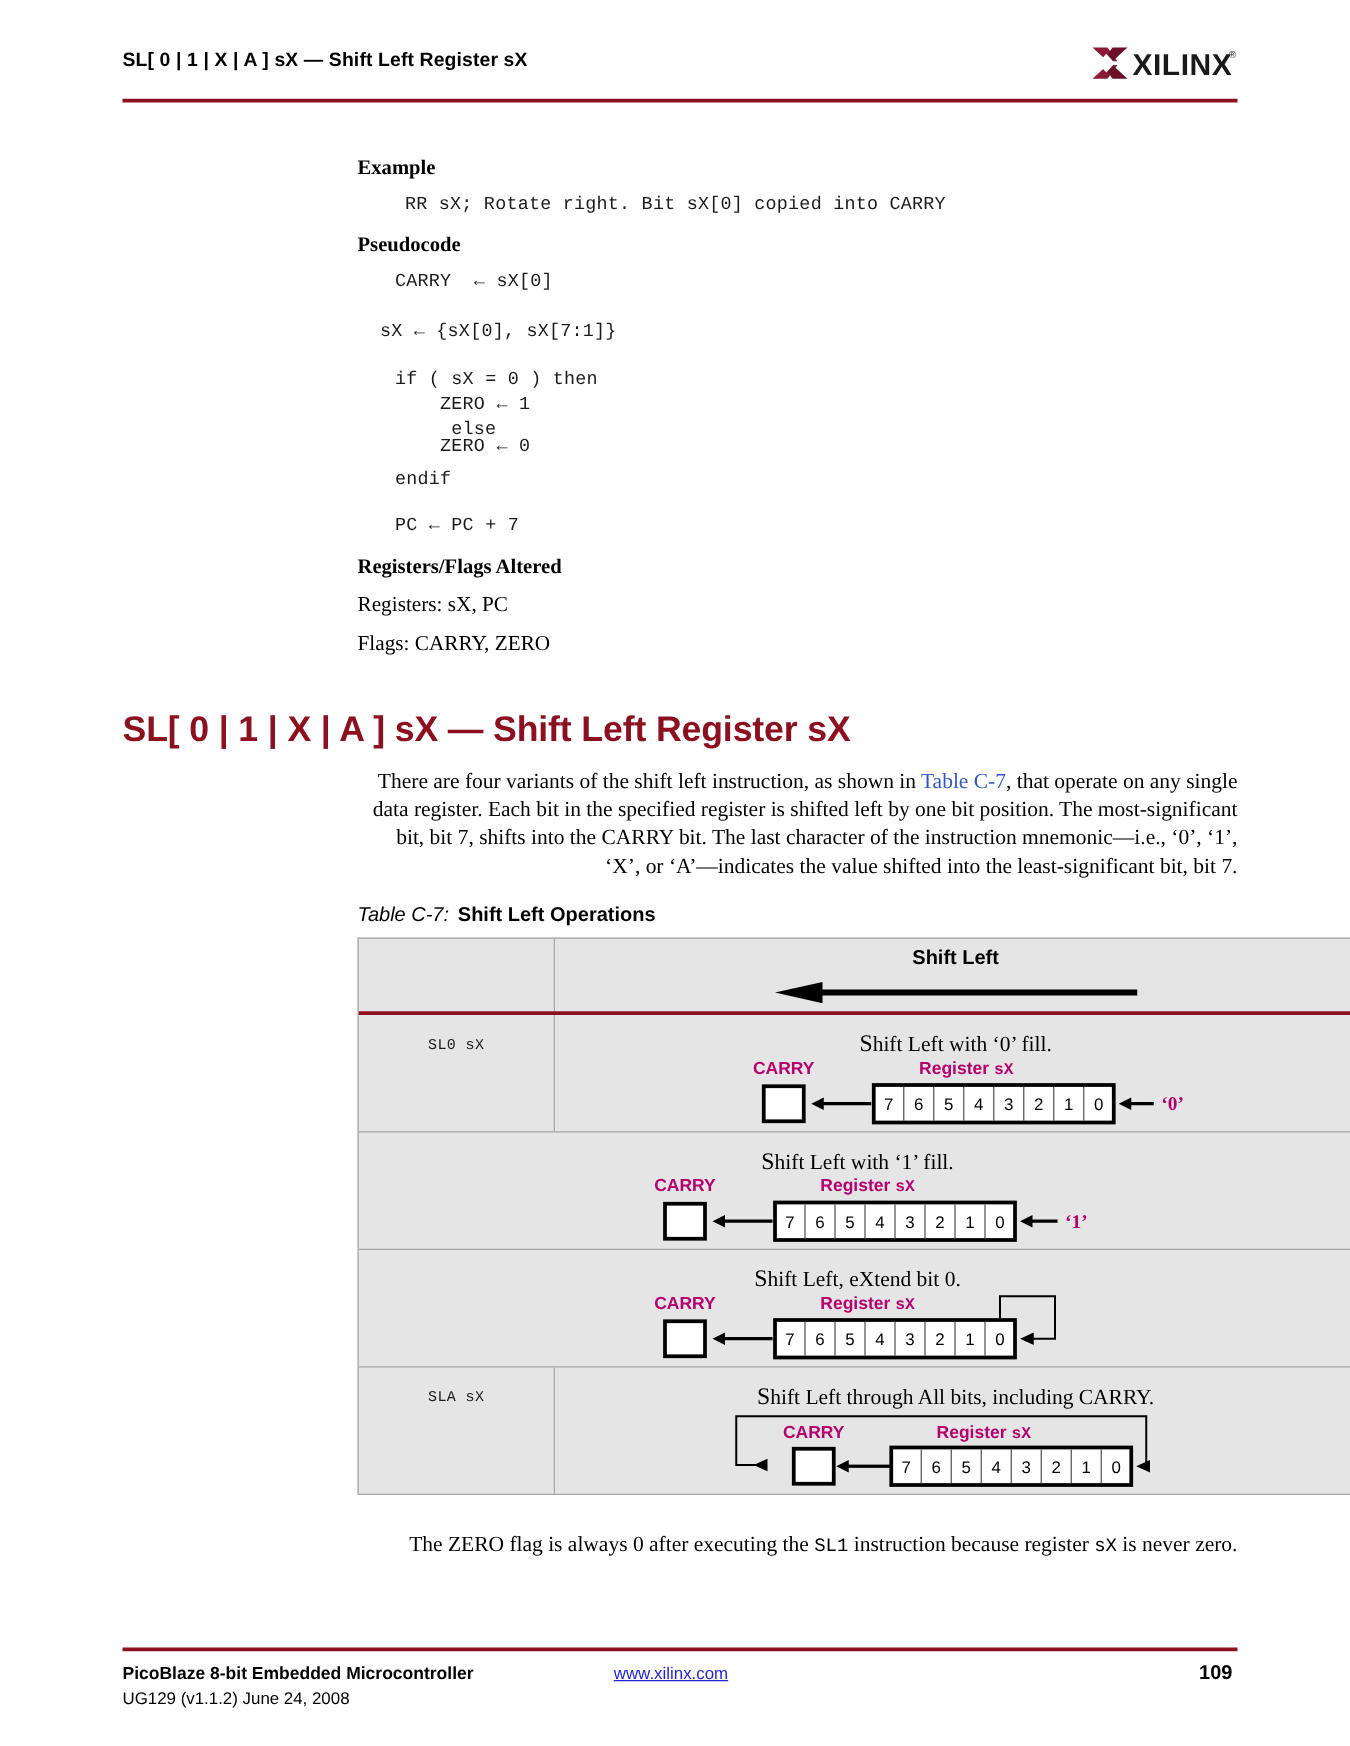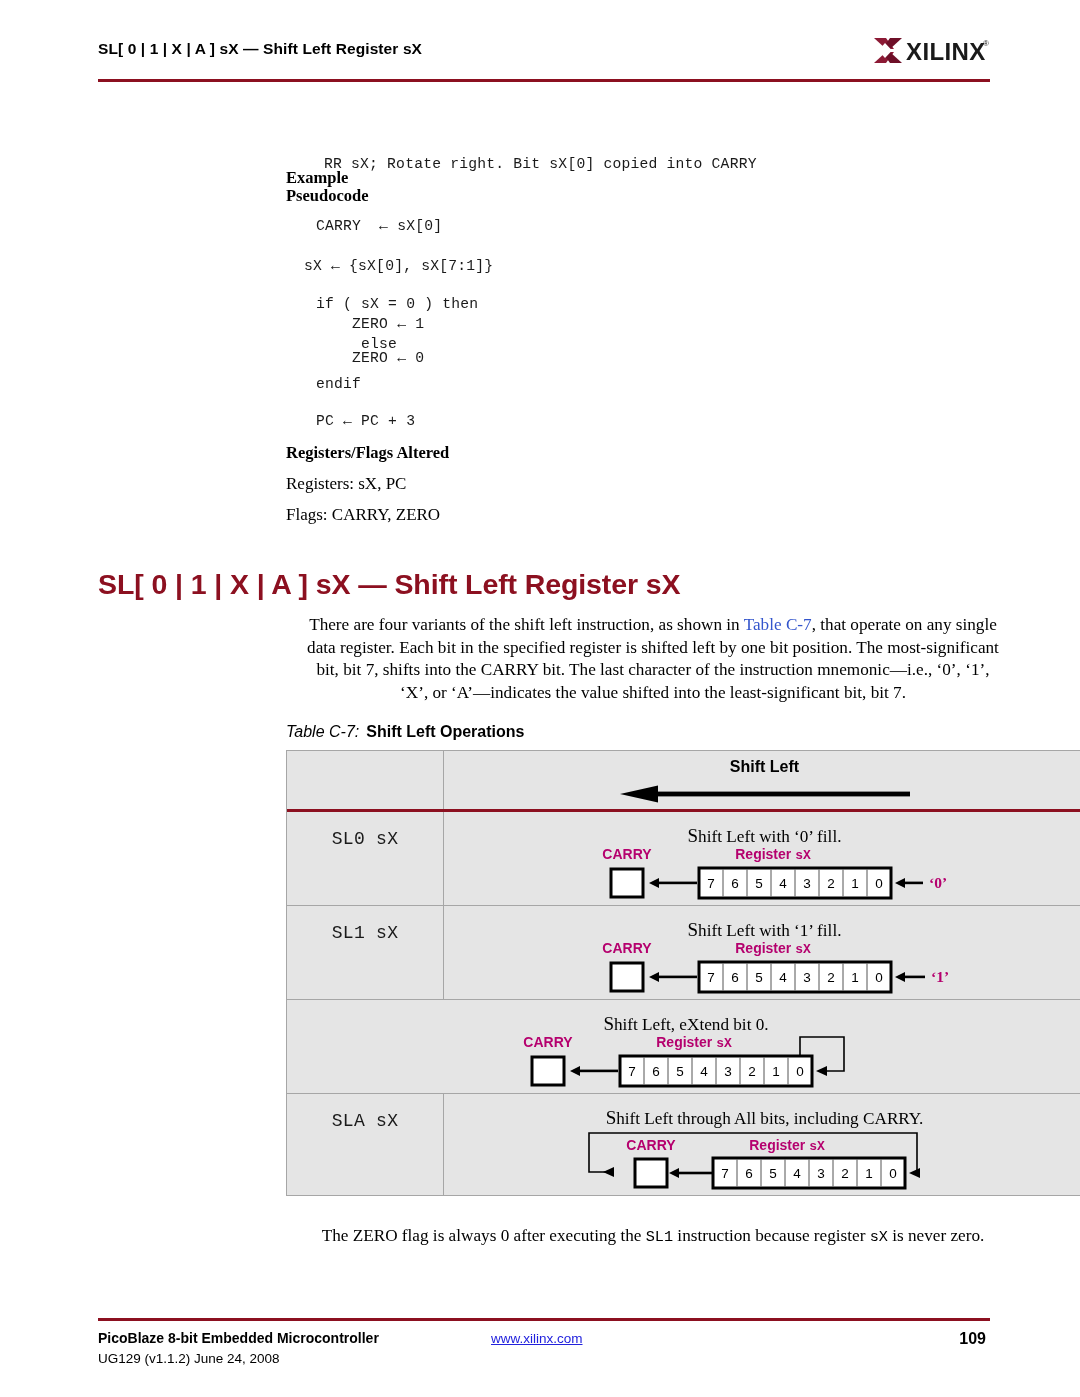--- a/index.html
+++ b/index.html
@@ -78,27 +78,27 @@
     font-weight: bold;
     font-size: 28.5px;
     color: #8c1020;
     letter-spacing: -0.1px;
     white-space: nowrap;
   }
 
   
   .body-para {
     position: absolute;
-    left: 301px;
+    left: 286px;
     width: 704px;
     font-family: "Liberation Serif", serif;
     font-size: 17.2px;
     line-height: 22.6px;
     color: #000;
-    text-align: center;
+    text-align: right;
   }
   .link { color: #3355cc; }
   .tt { font-family: "Liberation Mono", monospace; font-size: 15.2px; }
 
   
   #table-caption {
     position: absolute;
     left: 286px; top: 722px;
     font-size: 16.5px;
     white-space: nowrap;
@@ -132,21 +132,21 @@
     flex: 0 0 157px;
     border-right: 1px solid #a6a6a6;
     position: relative;
   }
   .tc-right { flex: 1; position: relative; }
   .mnemonic {
     position: absolute;
     left: 0; right: 0; top: 17px;
     text-align: center;
     font-family: "Liberation Mono", monospace;
-    font-size: 18px;
+    font-size: 12px;
     letter-spacing: 0.3px;
     color: #1a1a1a;
   }
   .row-desc {
     position: absolute;
     left: 0; right: 0; top: 13px;
     text-align: center;
     font-family: "Liberation Serif", serif;
     font-size: 17.2px;
     color: #000;
@@ -258,32 +258,32 @@
         <path d="M30 29 L18 29 L10 18 L18 18 Z" fill="#6e0f28"></path>
         <path d="M13 9 L20 16.5 L13 24 L6.5 16.5 Z" fill="#ffffff"></path>
       </g>
       <text x="34" y="26" font-family="Liberation Sans, sans-serif" font-weight="bold" font-size="24" letter-spacing="0.4" fill="#1a1a1a">XILINX</text>
       <text x="111" y="12" font-family="Liberation Sans, sans-serif" font-size="8" fill="#1a1a1a">®</text>
     </svg>
   </div>
   <div id="header-rule"></div>
 </div>
 
-<div class="sec-head" style="left:286px; top:124px;margin-top:44px;">Example</div>
+<div class="sec-head" style="left:286px; top:124px;">Example</div>
 <div class="mono" style="left:324px; top:156px;">RR sX; Rotate right. Bit sX[0] copied into CARRY</div>
 
 <div class="sec-head" style="left:286px; top:186px;">Pseudocode</div>
 <div class="mono" style="left:316px; top:218px;">CARRY  ← sX[0]</div>
 <div class="mono" style="left:304px; top:258px;">sX ← {sX[0], sX[7:1]}</div>
 <div class="mono" style="left:316px; top:296px;">if ( sX = 0 ) then</div>
 <div class="mono" style="left:316px; top:316px;">    ZERO ← 1</div>
 <div class="mono" style="left:316px; top:336px;margin-left:45px;">else</div>
 <div class="mono" style="left:316px; top:350px;">    ZERO ← 0</div>
 <div class="mono" style="left:316px; top:376px;">endif</div>
-<div class="mono" style="left:316px; top:413px;">PC ← PC + 3</div>
+<div class="mono" style="left:316px; top:413px;">PC ← PC + 7</div>
 
 <div class="sec-head" style="left:286px; top:443px;">Registers/Flags Altered</div>
 <div class="serif-line" style="left:286px; top:474px;">Registers: sX, PC</div>
 <div class="serif-line" style="left:286px; top:505px;">Flags: CARRY, ZERO</div>
 
 <h1 id="main-title">SL[ 0 | 1 | X | A ] sX — Shift Left Register sX</h1>
 
 <p class="body-para" style="top:597px;"><span>There are four variants of the shift left instruction, as shown in </span><span class="link">Table C-7</span><span>, that operate on any single data register. Each bit in the specified register is shifted left by one bit position. The most-significant bit, bit 7, shifts into the CARRY bit. The last character of the instruction mnemonic—i.e., ‘0’, ‘1’, ‘X’, or ‘A’—indicates the value shifted into the least-significant bit, bit 7.</span></p>
 
 <div id="table-caption"><span class="cap-num">Table C-7:</span><span class="cap-txt">Shift Left Operations</span></div>
@@ -336,23 +336,20 @@
           <text class="bitnum" x="314" y="43" text-anchor="middle">0</text>
           <path d="M330 38 L340 33 L340 43 Z" fill="#000"></path>
           <rect x="338" y="36.6" width="20" height="2.6" fill="#000"></rect>
           <text class="lbl-fill" x="364" y="43">‘0’</text>
         </svg>
       </div>
     </div>
   </div>
 
   <div class="trow body-row" id="row-sl1">
-    <div class="tc-left">
-      <div class="mnemonic">SL1 sX</div>
-    </div>
     <div class="tc-right">
       <div class="row-desc"><span class="big">S</span><span>hift Left with ‘1’ fill.</span></div>
       <div class="diagram">
         <svg viewBox="0 0 400 62" width="400" height="62" aria-hidden="true">
           <text class="lbl-carry" x="62" y="14" text-anchor="middle">CARRY</text>
           <text class="lbl-register" x="208" y="14" text-anchor="middle">Register <tspan class="reg-sub">sX</tspan></text>
           <rect x="46" y="24" width="32" height="28" fill="#fff" stroke="#000" stroke-width="3"></rect>
           <path d="M84 38 L94 33 L94 43 Z" fill="#000"></path>
           <rect x="92" y="36.6" width="40" height="2.6" fill="#000"></rect>
           <rect x="134" y="23" width="192" height="30" fill="#fff" stroke="#000" stroke-width="3"></rect>

